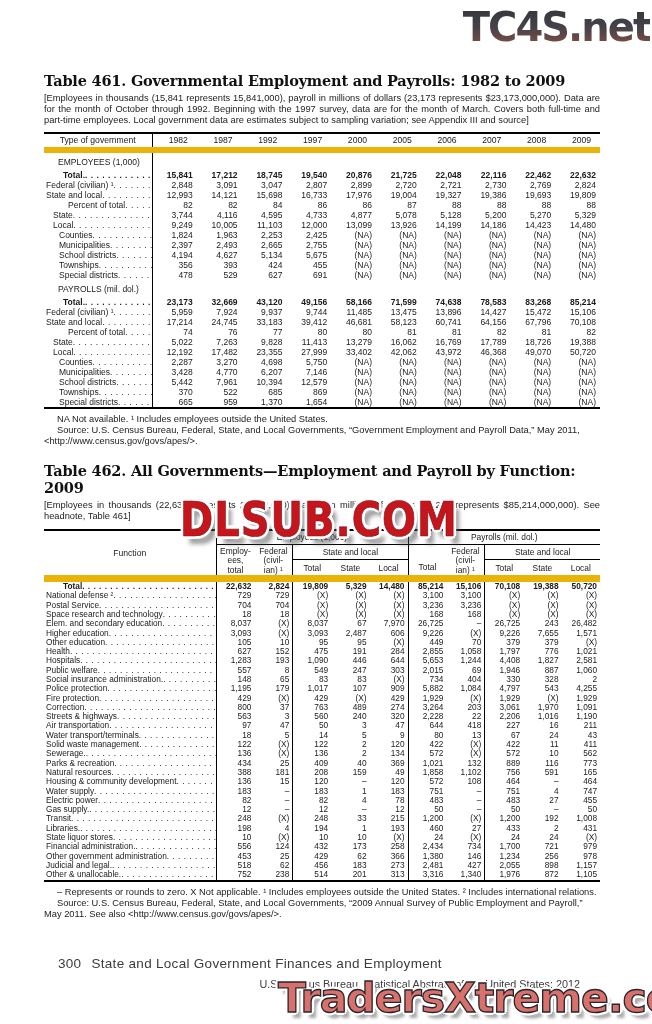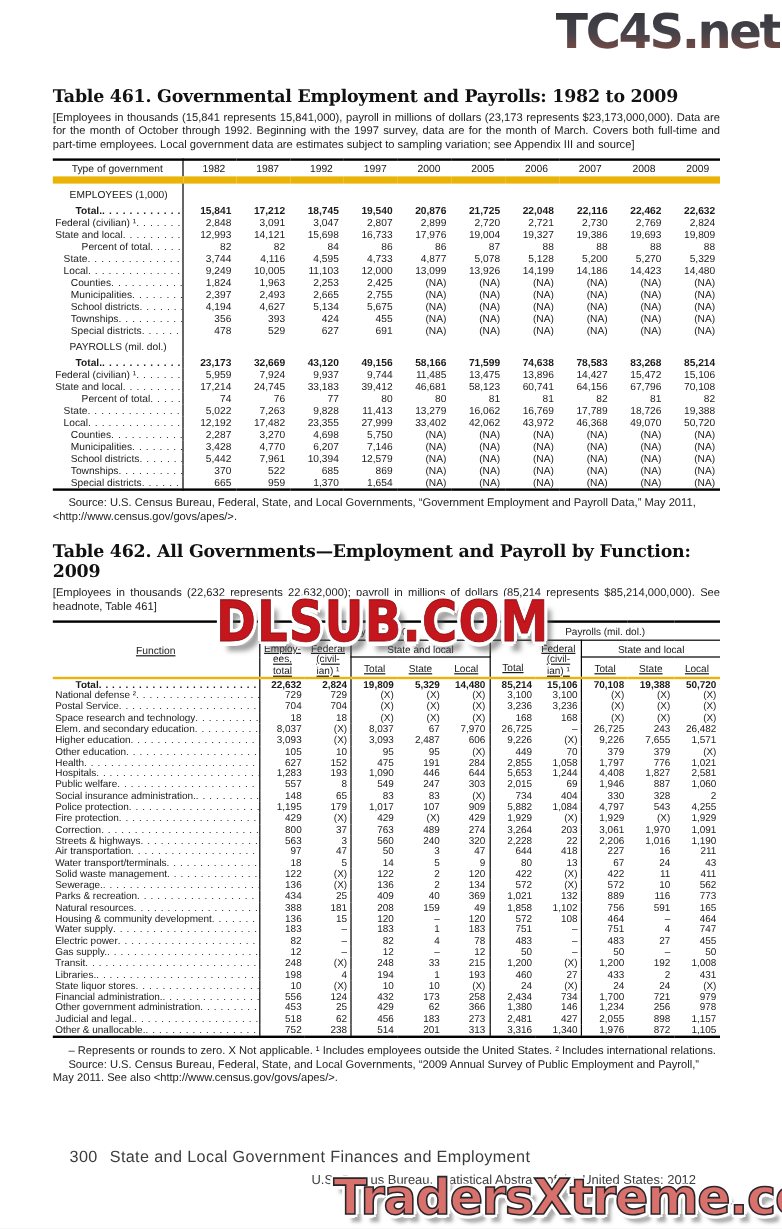--- a/index.html
+++ b/index.html
@@ -19,21 +19,21 @@
   .headnote { font-size:9.3px; line-height:11.2px; margin-top:4px; text-align:justify; color:#222; }
 
   
   table { border-collapse:collapse; table-layout:fixed; width:556px; }
   th, td { padding:0; vertical-align:middle; }
   th { font-weight:normal; font-size:8.4px; }
   td.num { font-size:8.5px; text-align:right; white-space:nowrap; padding-right:4px; }
   .b { font-weight:bold; }
   .vr { border-right:1px solid #000; }
   .ub { border-bottom:1px solid #000; }
-  .hb { border-bottom:2px solid #eab308;text-decoration:underline; }
+  .hb { border-bottom:7px solid #eab308; }
 
   
   #t461 { margin-top:5px; border-top:2px solid #000; border-bottom:2px solid #000; }
   #t461 col.lc { width:108px; } #t461 col.dc { width:44.8px; }
   #t461 thead th { border-bottom:6px solid #eab308; height:17px; font-size:8.6px; }
   #t461 th.tg { text-align:center; }
   #t461 th.yr { text-align:right; padding-right:9px; }
   #t461 td { height:10px; line-height:10px; }
   #t461 tr.secrow td { height:15px; line-height:15px; padding-top:2px; }
 
@@ -539,20 +539,21 @@
               <td class="num">(NA)</td>
               <td class="num">(NA)</td>
               <td class="num">(NA)</td>
               <td class="num">(NA)</td>
               <td class="num">(NA)</td>
             </tr>
           </tbody>
       </table>
 
       <div class="fnotes">
+        <p>NA Not available. ¹ Includes employees outside the United States.</p>
         <p>Source: U.S. Census Bureau, Federal, State, and Local Governments, “Government Employment and Payroll Data,” May 2011, &lt;http://www.census.gov/govs/apes/&gt;.</p>
       </div>
     </div>
 
     <div id="sec462">
       <div class="t-title">Table 462. All Governments—Employment and Payroll by Function: 2009</div>
       <div class="headnote">[Employees in thousands (22,632 represents 22,632,000); payroll in millions of dollars (85,214 represents $85,214,000,000). See headnote, Table 461]</div>
 
       <table id="t462">
         <colgroup>

